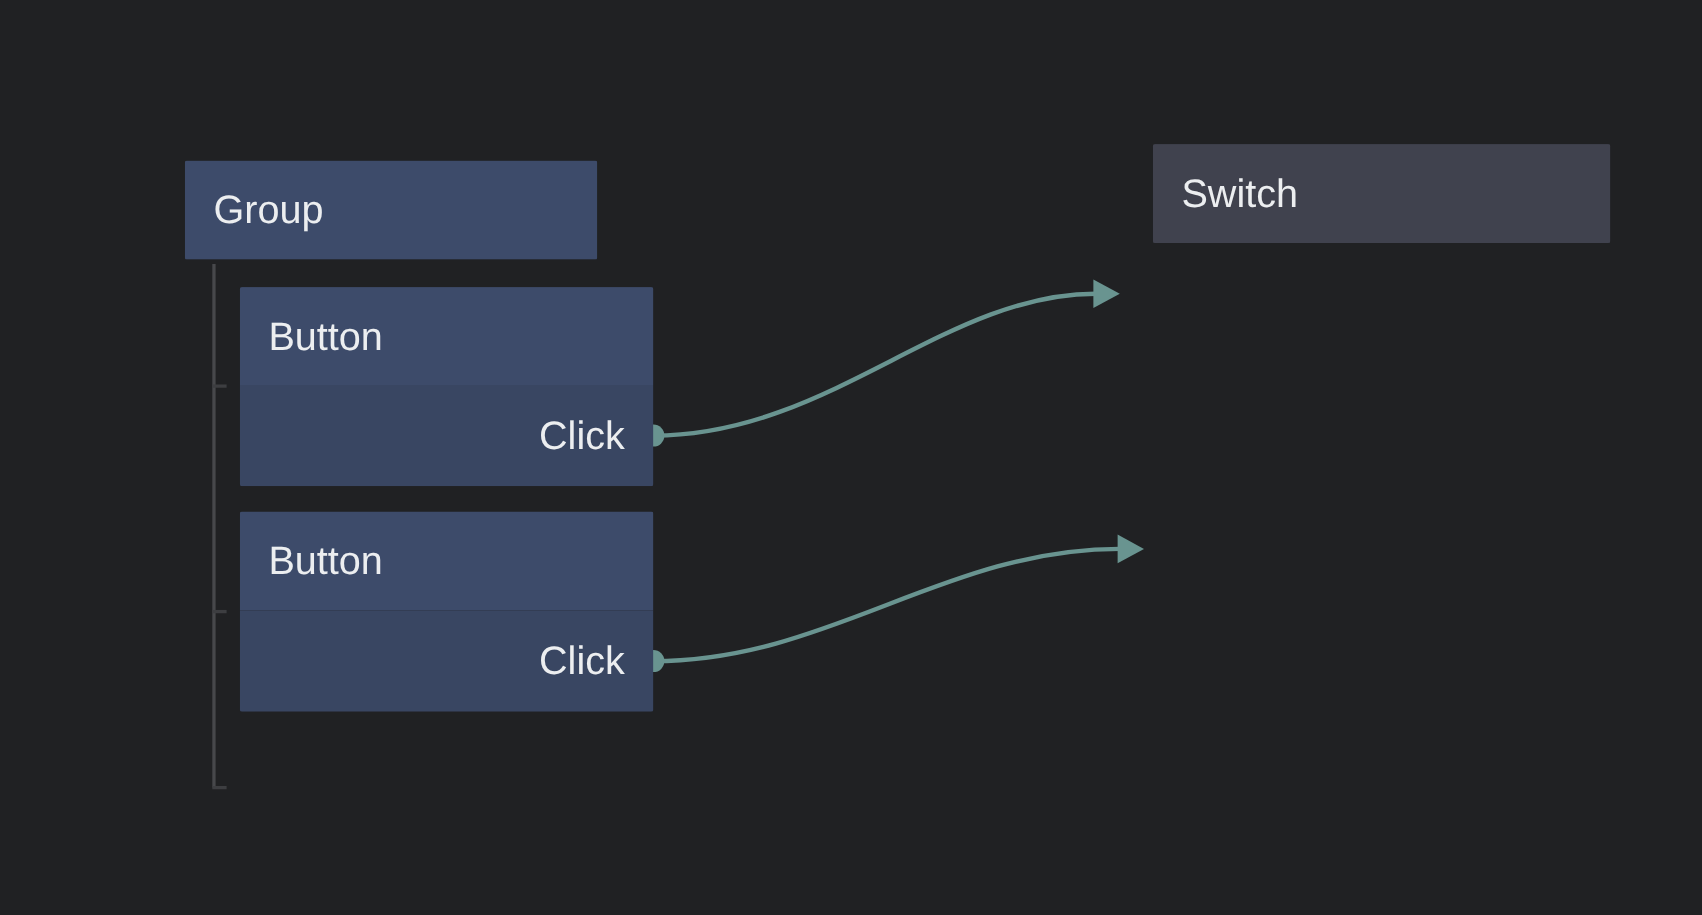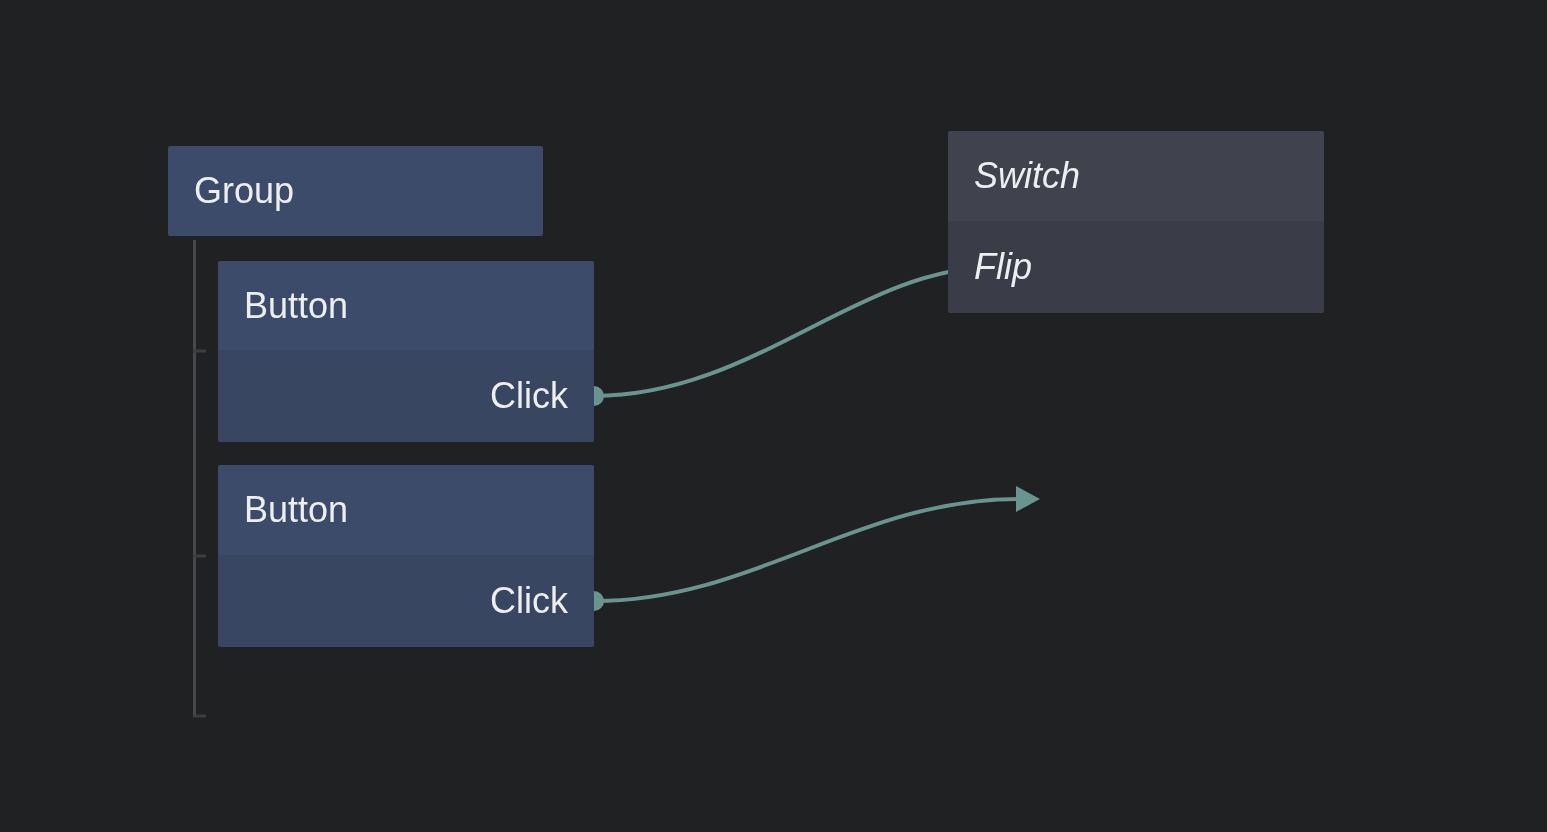--- a/index.html
+++ b/index.html
@@ -100,23 +100,20 @@
   <div class="node blue" style="left:218px; top:465px; width:376px;">
     <div class="hdr" style="height:90px">
       <span class="title">Button</span>
     </div>
     <div class="body out" style="height:92px">
       <span class="port-label">Click</span>
     </div>
   </div>
 
 
-  <div class="node gray" style="left:948px; top:131px; width:376px;font-style:italic;">
+  <div class="node gray" style="left:1048px; top:131px; width:416px;">
     <div class="hdr" style="height:90px">
       <span class="title">Switch</span>
-    </div>
-    <div class="body in" style="height:92px">
-      <span class="port-label">Flip</span>
     </div>
   </div>
 
 
 </div>
 
 </body></html>

